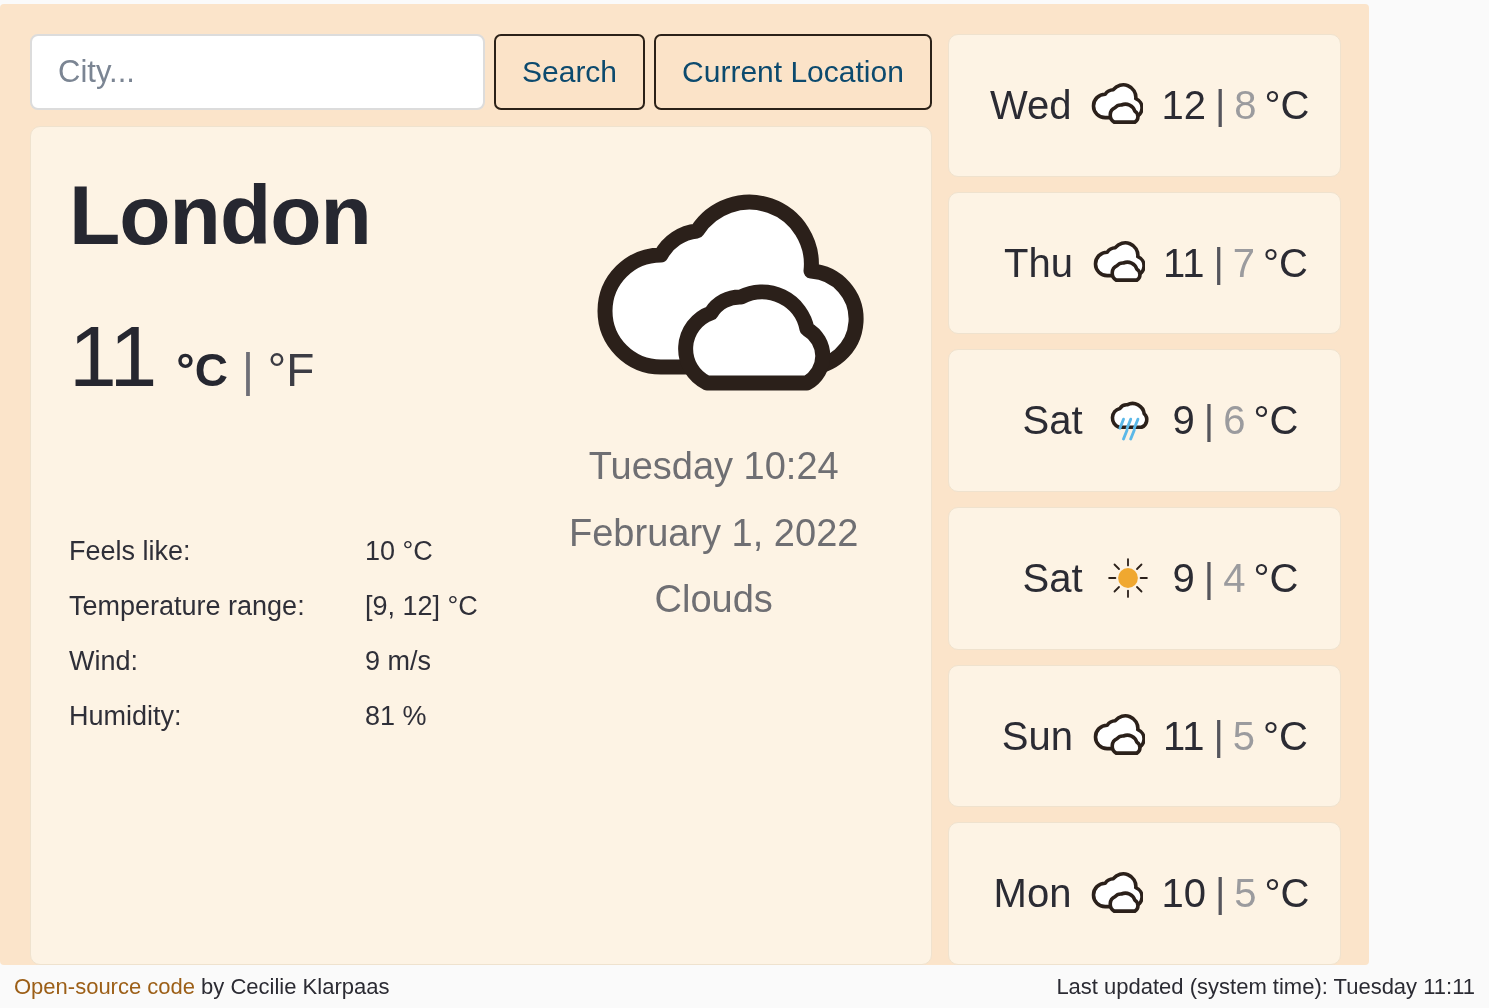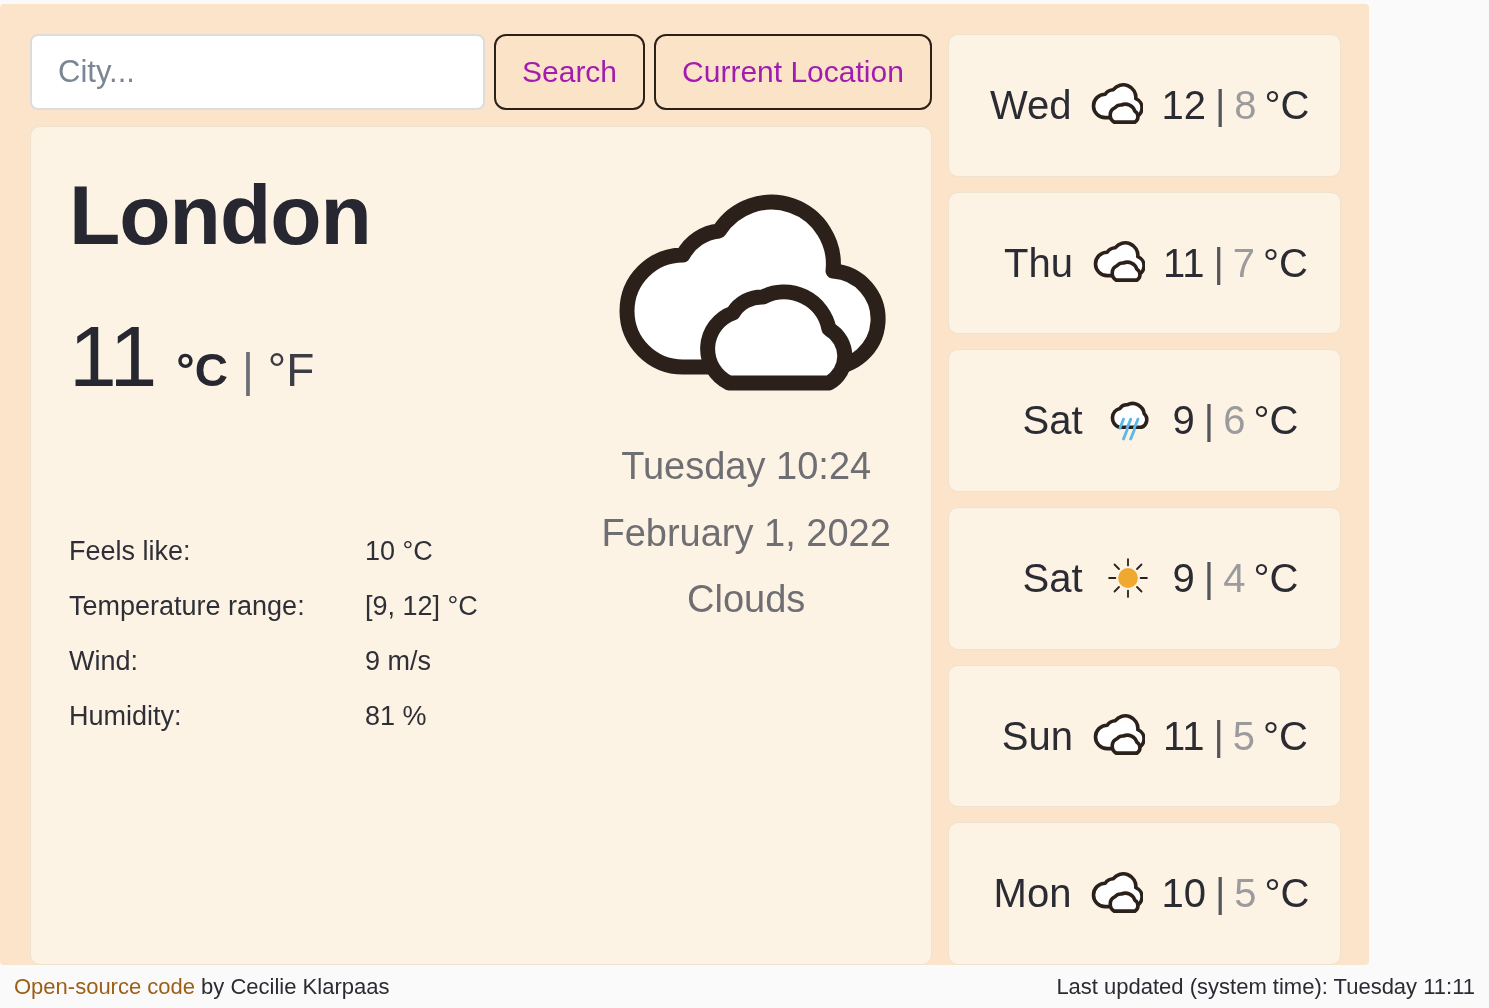--- a/index.html
+++ b/index.html
@@ -42,24 +42,24 @@
     font-family: "Liberation Sans", sans-serif;
     font-size: 31px;
     color: #2B2B33;
     padding: 0 26px;
     outline: none;
   }
   .search-input::placeholder { color: #7B8593; }
   .btn {
     background: #FBE3C8;
     border: 2px solid #2B2118;
-    border-radius: 12px;
+    border-radius: 7px;
     font-family: "Liberation Sans", sans-serif;
     font-size: 30px;
-    color: #a21caf;
+    color: #0c4a6e;
     padding: 0 26px;
     cursor: pointer;
     white-space: nowrap;
     line-height: 1;
   }
   .current-card {
     flex: 1 1 auto;
     background: #FDF3E4;
     border: 1px solid #EFE2CE;
     border-radius: 10px;
@@ -95,21 +95,21 @@
   .detail-row {
     display: flex;
     margin-bottom: 24px;
   }
   .detail-label { width: 296px; }
   .detail-value { }
   .cc-right {
     flex: 1 1 auto;
     display: flex;
     flex-direction: column;
-    align-items: flex-end;
+    align-items: flex-start;
     padding-top: 26px;
   }
   .big-icon { width: 300px; height: 220px; }
   .date-block {
     margin-top: 26px;
     text-align: center;
     font-size: 38px;
     font-weight: 300;
     color: #6F6F73;
     line-height: 1.75;

